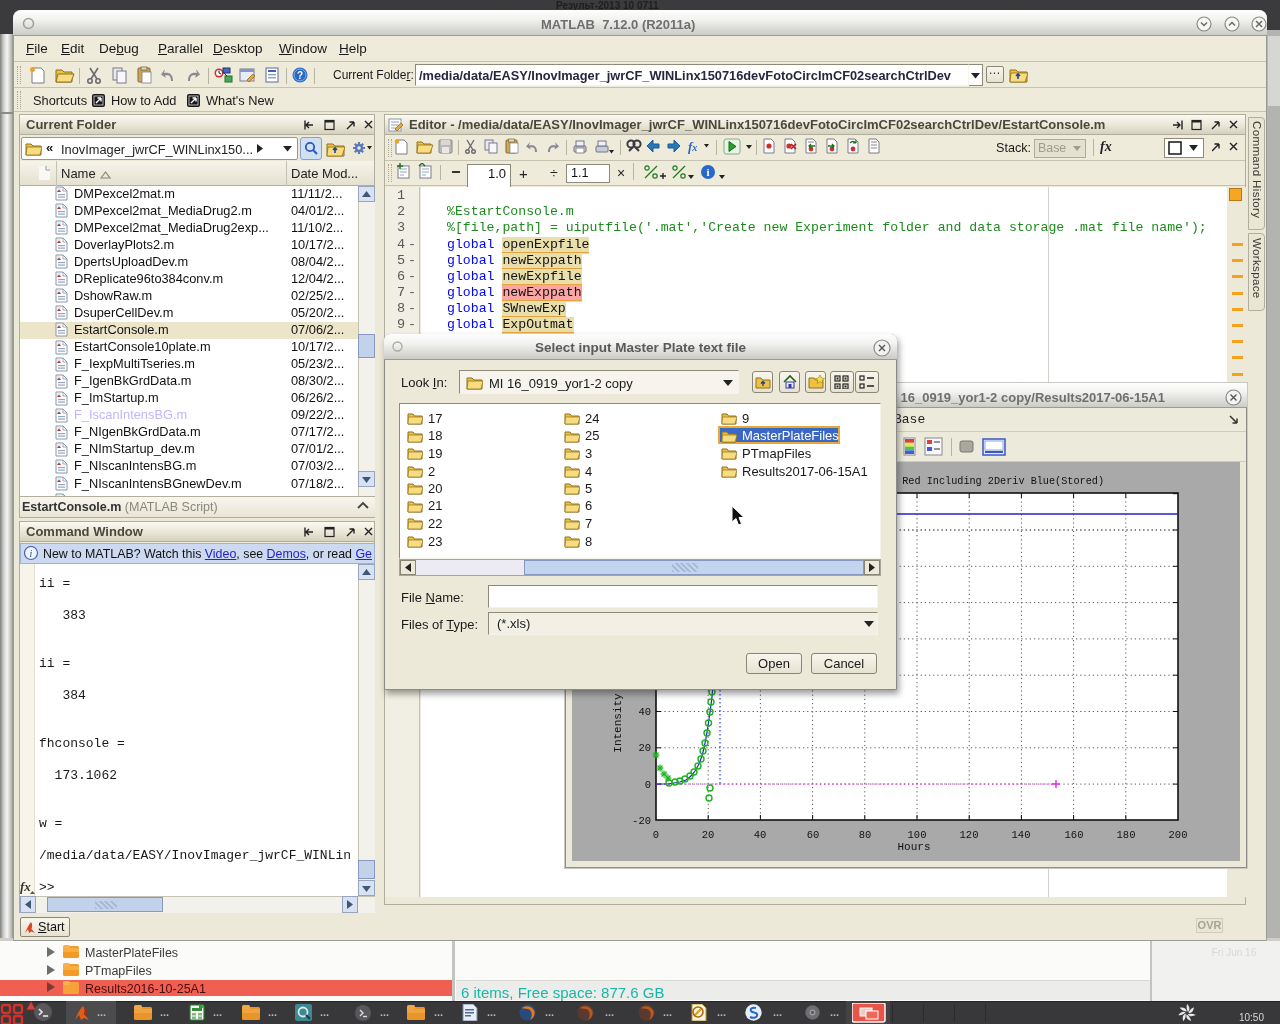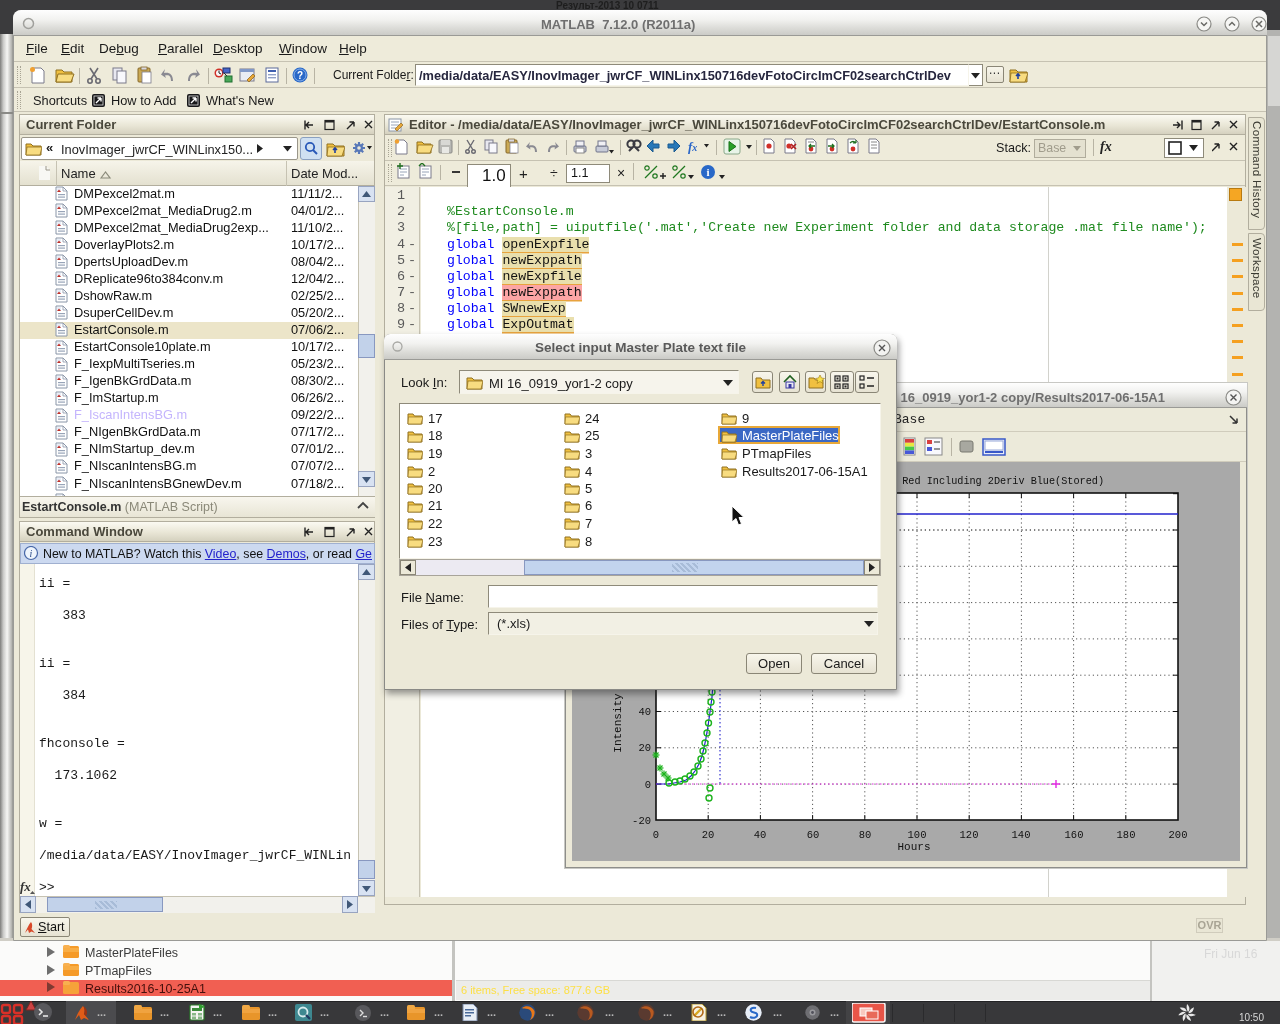--- a/index.html
+++ b/index.html
@@ -25,21 +25,21 @@
 <div class="a" style="left:1268px;top:36px;width:12px;height:70px;background:#d6d6d3"></div>
 
 <div class="a" style="left:0;top:938px;width:1280px;height:65px;background:#fbfbfa"></div>
 <div class="a" style="left:0;top:938px;width:1280px;height:3px;background:#d0cec6"></div>
 <div class="a" style="left:452px;top:941px;width:3px;height:62px;background:#c4c4c0"></div>
 <div class="a" style="left:1150px;top:941px;width:2px;height:62px;background:#c4c4c0"></div>
 <div class="a" style="left:1152px;top:941px;width:128px;height:62px;background:#f1f1ef"></div>
 
 <div class="a" style="left:0;top:980px;width:452px;height:16px;background:#f15f52"></div>
 <div class="a" style="left:456px;top:980px;width:694px;height:20px;background:#ececea;border-top:1px solid #d8d8d4"></div>
-<div class="a" style="left:461px;top:984px;font-size:11px;color:#fde047">6 items, Free space: 877.6 GB</div>
+<div class="a" style="left:461px;top:984px;font-size:15px;color:#14b8a6">6 items, Free space: 877.6 GB</div>
 <svg class="a" style="left:45px;top:946px" width="14" height="52">
 <path d="M2,1 L10,6 L2,11 Z" fill="#6e6e6e"></path>
     <path d="M2,19 L10,24 L2,29 Z" fill="#6e6e6e"></path>
     <path d="M2,36 L10,41 L2,46 Z" fill="#7e3a32"></path>
 </svg>
 <svg class="a" style="left:63px;top:944px" width="18" height="54">
 <g>
       <rect x="0" y="2" width="16" height="12" rx="1.5" fill="#f59a28"></rect>
       <rect x="0" y="1" width="7" height="4" rx="1.5" fill="#f8b050"></rect>
       <rect x="0" y="4" width="16" height="4" fill="#f8ad45"></rect>
@@ -58,21 +58,21 @@
 <div class="a" style="left:85px;top:964px;font-size:12.5px;color:#3c3c3c">PTmapFiles</div>
 <div class="a" style="left:85px;top:982px;font-size:12.5px;color:#46100c">Results2016-10-25A1</div>
 
 <div class="a" style="left:0;top:1001px;width:1280px;height:23px;background:#38383a;border-top:1px solid #232325"></div>
 <div class="a" style="left:66px;top:1001px;width:50px;height:23px;background:#4b4b4e"></div>
 <div class="a" style="left:846px;top:1001px;width:44px;height:23px;background:#434345"></div>
 <div class="a" style="left:892px;top:1004px;width:1px;height:18px;background:#2a2a2c"></div>
 <div class="a" style="left:923px;top:1004px;width:1px;height:18px;background:#2a2a2c"></div>
 <div class="a" style="left:954px;top:1004px;width:1px;height:18px;background:#2a2a2c"></div>
 <div class="a" style="left:985px;top:1004px;width:1px;height:18px;background:#2a2a2c"></div>
-<div class="a" style="left:1204px;top:947px;width:60px;height:11px;color:#d8d8d8;font-size:12px;text-align:left">Fri Jun 16</div>
+<div class="a" style="left:1204px;top:947px;width:60px;height:11px;color:#d8d8d8;font-size:10px;text-align:center">Fri Jun 16</div>
 <div class="a" style="left:1204px;top:1012px;width:60px;height:11px;color:#d8d8d8;font-size:10px;text-align:right">10:50</div>
 
 <svg class="a" style="left:0;top:998px" width="50" height="26">
 <rect x="2" y="7" width="8" height="8" rx="2" fill="none" stroke="#d83028" stroke-width="2.4"></rect>
 <rect x="14" y="7" width="8" height="8" rx="2" fill="none" stroke="#d83028" stroke-width="2.4"></rect>
 <rect x="2" y="18" width="8" height="8" rx="2" fill="none" stroke="#d83028" stroke-width="2.4"></rect>
 <rect x="14" y="18" width="8" height="8" rx="2" fill="none" stroke="#d83028" stroke-width="2.4"></rect>
 <path d="M26,12 L31,3 L36,12 Z" fill="#c44" stroke="#802420" stroke-width="1"></path>
 </svg>
 <svg class="a" style="left:33px;top:1003px" width="24" height="20">
@@ -530,21 +530,21 @@
 <div class="a" style="left:291px;top:441px;font-size:12.8px;color:#111">07/01/2...</div>
 <svg class="a" style="left:55px;top:459px" width="13" height="15">
     <path d="M1,1 L8,1 L12,5 L12,14 L1,14 Z" fill="#fff" stroke="#8a96a8" stroke-width="1"></path>
     <path d="M8,1 L8,5 L12,5" fill="none" stroke="#8a96a8" stroke-width=".8"></path>
     <path d="M2,2 L6,2 L6,6 L2,6 Z" fill="#e8eef8"></path>
     <path d="M2,6 L4,3.5 L6,6 Z" fill="#c03028"></path>
     <rect x="3" y="8" width="7" height="1.2" fill="#98a4b8"></rect>
     <rect x="3" y="10.5" width="7" height="1.2" fill="#98a4b8"></rect>
   </svg>
 <div class="a" style="left:74px;top:458px;font-size:12.8px;color:#111">F_NIscanIntensBG.m</div>
-<div class="a" style="left:291px;top:458px;font-size:12.8px;color:#111">07/07/2...</div>
+<div class="a" style="left:291px;top:458px;font-size:12.8px;color:#111">07/03/2...</div>
 <svg class="a" style="left:55px;top:476px" width="13" height="15">
     <path d="M1,1 L8,1 L12,5 L12,14 L1,14 Z" fill="#fff" stroke="#8a96a8" stroke-width="1"></path>
     <path d="M8,1 L8,5 L12,5" fill="none" stroke="#8a96a8" stroke-width=".8"></path>
     <path d="M2,2 L6,2 L6,6 L2,6 Z" fill="#e8eef8"></path>
     <path d="M2,6 L4,3.5 L6,6 Z" fill="#c03028"></path>
     <rect x="3" y="8" width="7" height="1.2" fill="#98a4b8"></rect>
     <rect x="3" y="10.5" width="7" height="1.2" fill="#98a4b8"></rect>
   </svg>
 <div class="a" style="left:74px;top:476px;font-size:12.8px;color:#111">F_NIscanIntensBGnewDev.m</div>
 <div class="a" style="left:291px;top:476px;font-size:12.8px;color:#111">07/18/2...</div>
@@ -780,21 +780,21 @@
       <path d="M0,1 L6,1 M3,-2 L3,4" stroke="#207020" stroke-width="1.4" transform="translate(1,2)"></path>
     </g>
 <g transform="translate(22,0)">
       <rect x="2" y="3" width="11" height="12" fill="#fff" stroke="#7a7a8a"></rect>
       <path d="M4,6 L11,6 M4,9 L11,9 M4,12 L8,12" stroke="#98a4b8"></path>
       <path d="M0,4 L3,1 L6,4" stroke="#207020" stroke-width="1.4" fill="none" transform="translate(1,-1)"></path>
     </g>
 <rect x="44" y="2" width="1" height="15" fill="#b8b4a4"></rect>
 <path d="M56,9 L64,9" stroke="#222" stroke-width="1.8"></path>
 </svg>
-<div class="a" style="left:467px;top:164px;width:44px;height:31px;background:#fff;border:1px solid #8e8a7a;font-size:17px;color:#111;padding:1px 14px">1.0</div>
+<div class="a" style="left:467px;top:164px;width:44px;height:31px;background:#fff;border:1px solid #8e8a7a;font-size:13px;color:#111;padding:1px 20px">1.0</div>
 <div class="a" style="left:519px;top:165px;font-size:15px;color:#222">+</div>
 <div class="a" style="left:550px;top:165px;font-size:14px;color:#222">÷</div>
 <div class="a" style="left:566px;top:164px;width:44px;height:19px;background:#fff;border:1px solid #8e8a7a;font-size:12.6px;color:#111;padding:1px 4px">1.1</div>
 <div class="a" style="left:617px;top:165px;font-size:14px;color:#222">×</div>
 <div class="a" style="left:633px;top:163px;width:1px;height:17px;background:#b8b4a4"></div>
 <svg class="a" style="left:643px;top:164px" width="60" height="18">
 <g fill="none" stroke="#207820" stroke-width="1.2">
       <circle cx="4" cy="4" r="2.2"></circle>
       <circle cx="12" cy="12" r="2.2"></circle>
       <path d="M2,14 L14,2"></path>

